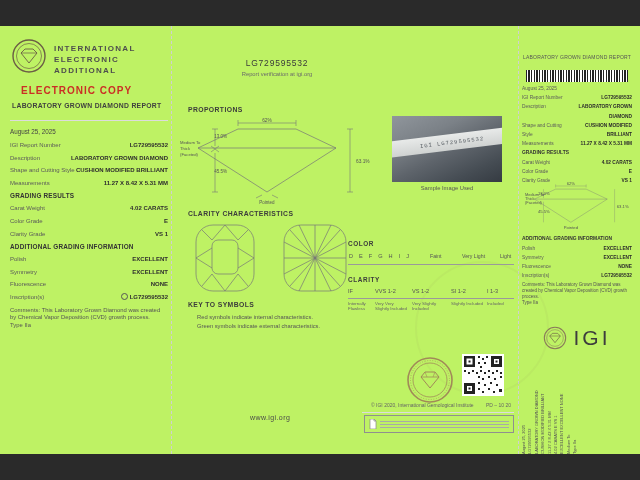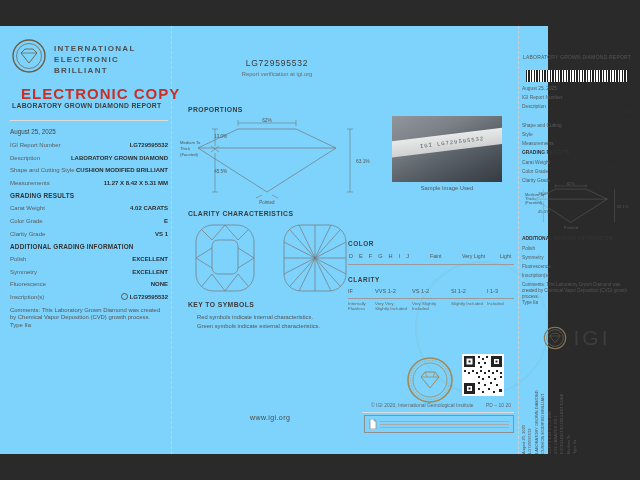--- a/index.html
+++ b/index.html
@@ -1,23 +1,23 @@
 <!DOCTYPE html>
 <html><head>
 <meta charset="utf-8">
 <style>
   html,body{margin:0;padding:0;}
   .stage{position:relative;width:640px;height:480px;background:#2a2a2a;font-family:"Liberation Sans",sans-serif;overflow:hidden;}
-  .paper{position:absolute;left:0;top:26px;width:548px;height:428px;background:#7dd3fc;color:#4a4a4a;}
+  .paper{position:absolute;left:0;top:26px;width:640px;height:428px;background:#bef264;color:#4a4a4a;}
   .perf{position:absolute;top:0;bottom:0;width:0;border-left:1px dashed #cfcfcf;}
   .abs{position:absolute;}
   .sec-title{font-size:6.8px;font-weight:bold;color:#3c3c3c;letter-spacing:.4px;}
   
   .org-line{font-size:8px;font-weight:bold;letter-spacing:1.3px;color:#4e4e4e;line-height:11px;}
-  .ecopy{font-size:15px;font-weight:bold;letter-spacing:1px;color:#cb2e25;}
+  .ecopy{font-size:10px;font-weight:bold;letter-spacing:1px;color:#cb2e25;}
   .rtype{font-size:6.8px;font-weight:bold;letter-spacing:.3px;color:#3f3f3f;}
   .lrow{display:flex;justify-content:space-between;align-items:flex-start;font-size:6px;line-height:12.6px;}
   .lrow .lab{color:#5a5a5a;}
   .lrow .val{color:#2e2e2e;font-weight:bold;text-align:right;}
   .lhead{font-size:6.4px;font-weight:bold;color:#333;line-height:13px;letter-spacing:.2px;}
   .ldate{font-size:6.3px;color:#444;line-height:11px;margin-bottom:2px;}
   .comments{font-size:5.9px;color:#555;line-height:7.6px;margin-top:3px;}
   .divider{border-top:1px solid #dcdcdc;}
   .insc-mark{display:inline-block;width:5px;height:5px;border:1px solid #555;border-radius:50%;margin-right:2px;vertical-align:-1px;}
   
@@ -67,21 +67,21 @@
 
     <svg class="abs" style="left:11px;top:12px;" width="36" height="36" viewBox="0 0 36 36">
       <circle cx="18" cy="18" r="16" fill="none" stroke="#6b5d45" stroke-width="1.4"></circle>
       <circle cx="18" cy="18" r="12.5" fill="none" stroke="#6b5d45" stroke-width="0.7"></circle>
       <polyline points="10,15 14,11 22,11 26,15 18,25 10,15" fill="none" stroke="#6b5d45" stroke-width="0.9"></polyline>
       <line x1="10" y1="15" x2="26" y2="15" stroke="#6b5d45" stroke-width="0.7"></line>
     </svg>
     <div class="abs" style="left:54px;top:17px;">
       <div class="org-line">INTERNATIONAL</div>
       <div class="org-line">ELECTRONIC</div>
-      <div class="org-line">BRILLIANT</div>
+      <div class="org-line">ADDITIONAL</div>
     </div>
     <div class="abs ecopy" style="left:21px;top:59px;">ELECTRONIC COPY</div>
     <div class="abs rtype" style="left:12px;top:76px;">LABORATORY GROWN DIAMOND REPORT</div>
     <div class="abs divider" style="left:10px;top:94px;width:158px;"></div>
 
     <div class="abs" style="left:10px;top:100px;width:158px;">
       <div class="ldate">August 25, 2025</div>
       <div class="lrow">
         <span class="lab">IGI Report Number</span>
         <span class="val">LG729595532</span>

